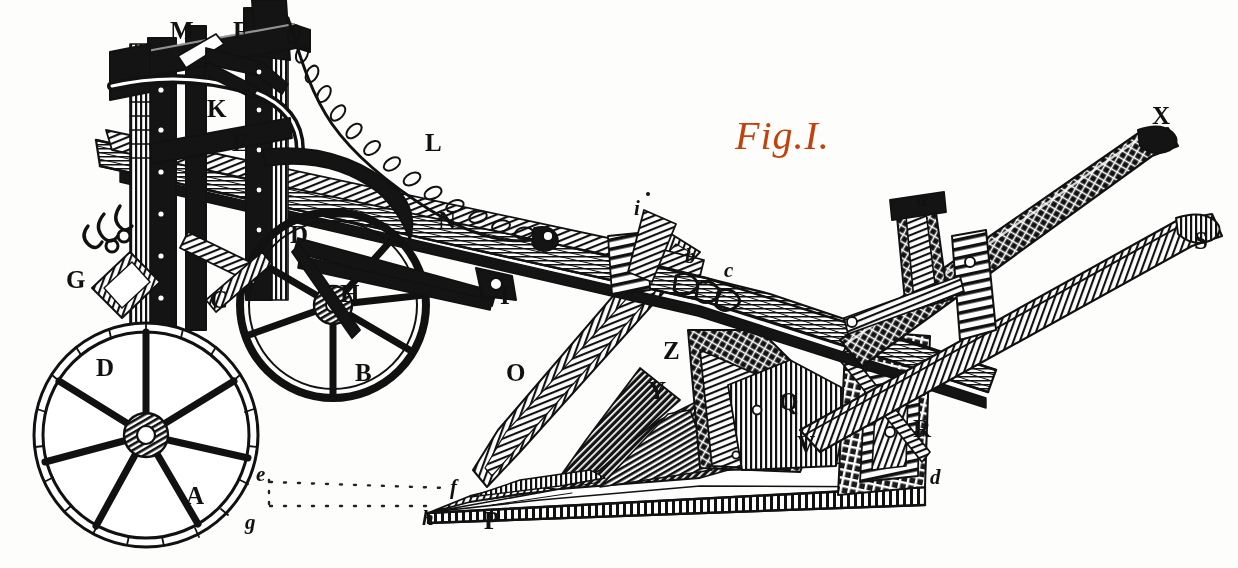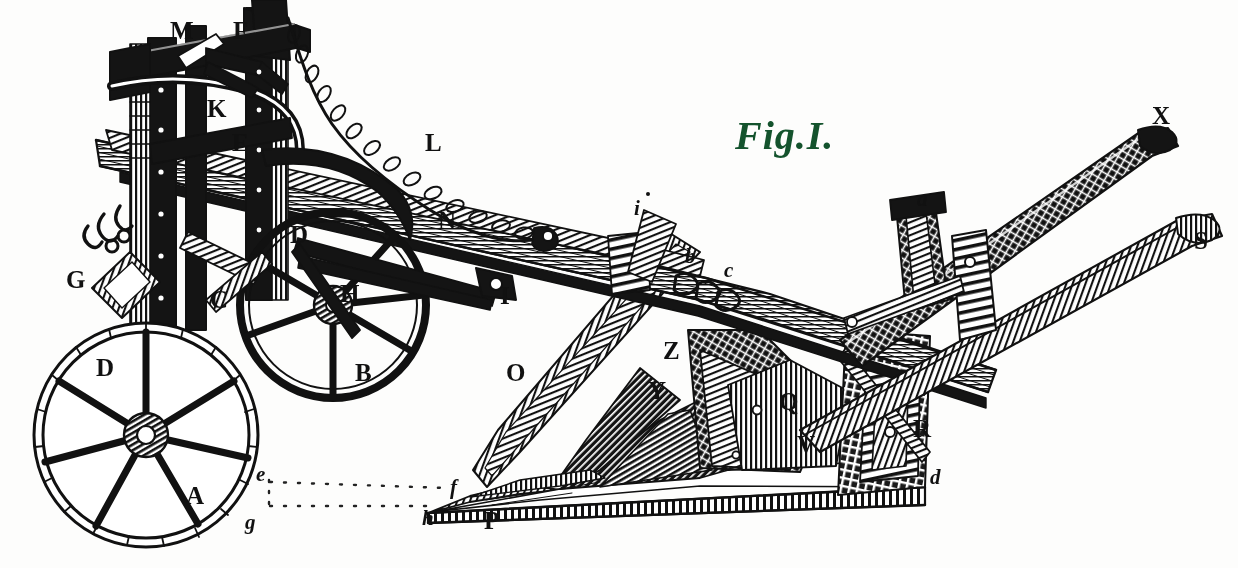--- a/index.html
+++ b/index.html
@@ -42,23 +42,23 @@
   .lbl.ital {
     font-family: "Liberation Serif", "DejaVu Serif", serif;
     font-style: italic;
     font-weight: 700;
     font-size: 21px;
   }
   .fig-title {
     position: absolute;
     font-family: "Liberation Serif", "DejaVu Serif", serif;
     font-style: italic;
-    font-weight: 700;
+    font-weight: 400;
     font-size: 40px;
-    color: #14532d;
+    color: #c2410c;
     letter-spacing: 1px;
     white-space: nowrap;
   }
 </style>
 </head>
 <body>
 
 <div id="plate">
 
   <svg id="engraving" viewBox="0 0 1238 568">

